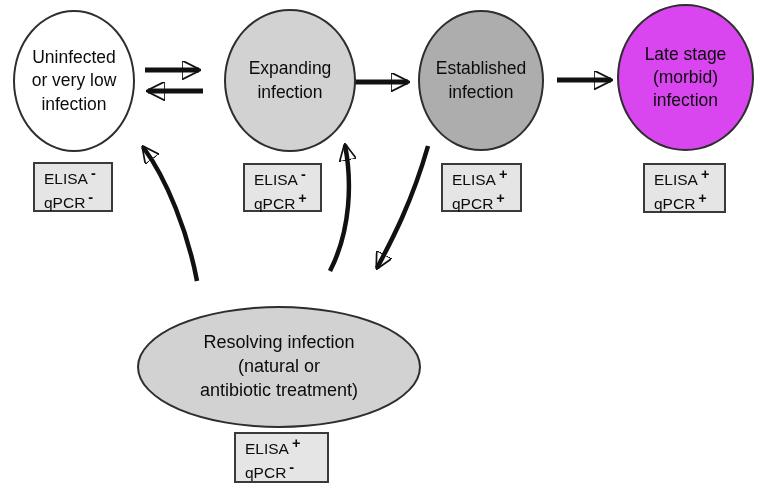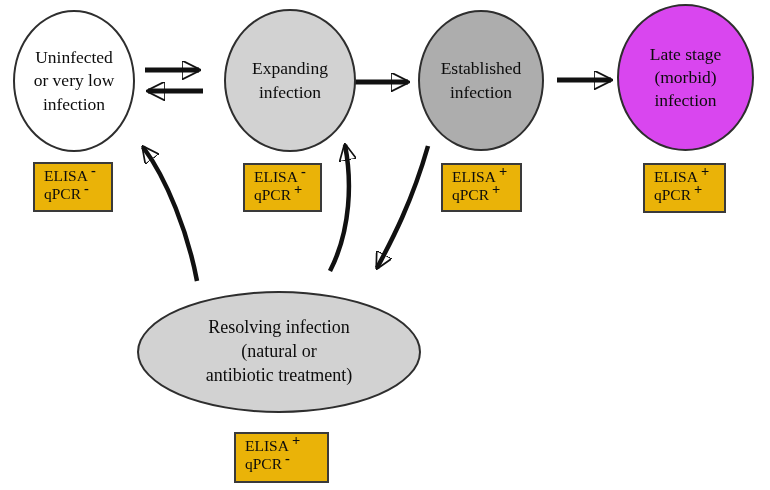--- a/index.html
+++ b/index.html
@@ -1,20 +1,20 @@
 <!DOCTYPE html>
 <html><head>
 <meta charset="utf-8">
 <style>
   html,body{margin:0;padding:0;background:#ffffff;}
   #canvas{
     position:relative;
     width:770px;height:490px;
     background:#ffffff;
-    font-family:Liberation Serif, serif;
+    font-family:Liberation Sans, sans-serif;
     color:#111;
     overflow:hidden;
   }
   .ellipse{
     position:absolute;
     border-radius:50%;
     border:2px solid #2e2e2e;
     display:flex;align-items:center;justify-content:center;
     text-align:center;
     box-sizing:border-box;
@@ -22,31 +22,31 @@
   .ellipse .label{
     white-space:pre-line;
     font-size:17.5px;
     line-height:1.32;
     color:#0c0c0c;
   }
   .el-uninfected{left:13px;top:10px;width:122px;height:142px;background:#ffffff;}
   .el-expanding{left:224px;top:9px;width:132px;height:143px;background:#d2d2d2;}
   .el-established{left:418px;top:10px;width:126px;height:141px;background:#adadad;}
   .el-late{left:617px;top:4px;width:137px;height:147px;background:#d946ef;}
-  .el-resolving{left:137px;top:291px;width:284px;height:122px;background:#d2d2d2;}
+  .el-resolving{left:137px;top:306px;width:284px;height:122px;background:#d2d2d2;}
   .el-resolving .label{font-size:18px;}
 
   .testbox{
     position:absolute;
     border:2px solid #3a3a3a;
-    background:#eab308;
+    background:#e5e5e5;
     box-sizing:border-box;
     padding:3px 0 17px 9px;
     font-size:15.5px;
-    line-height:17px;
+    line-height:23px;
     color:#0c0c0c;
   }
   .tb-1{left:33px;top:162px;width:80px;height:50px;}
   .tb-2{left:243px;top:163px;width:79px;height:49px;}
   .tb-3{left:441px;top:163px;width:81px;height:49px;}
   .tb-4{left:643px;top:163px;width:83px;height:50px;}
   .tb-5{left:234px;top:432px;width:95px;height:51px;}
   .assay-row{white-space:nowrap;}
   .sign{
     display:inline-block;

